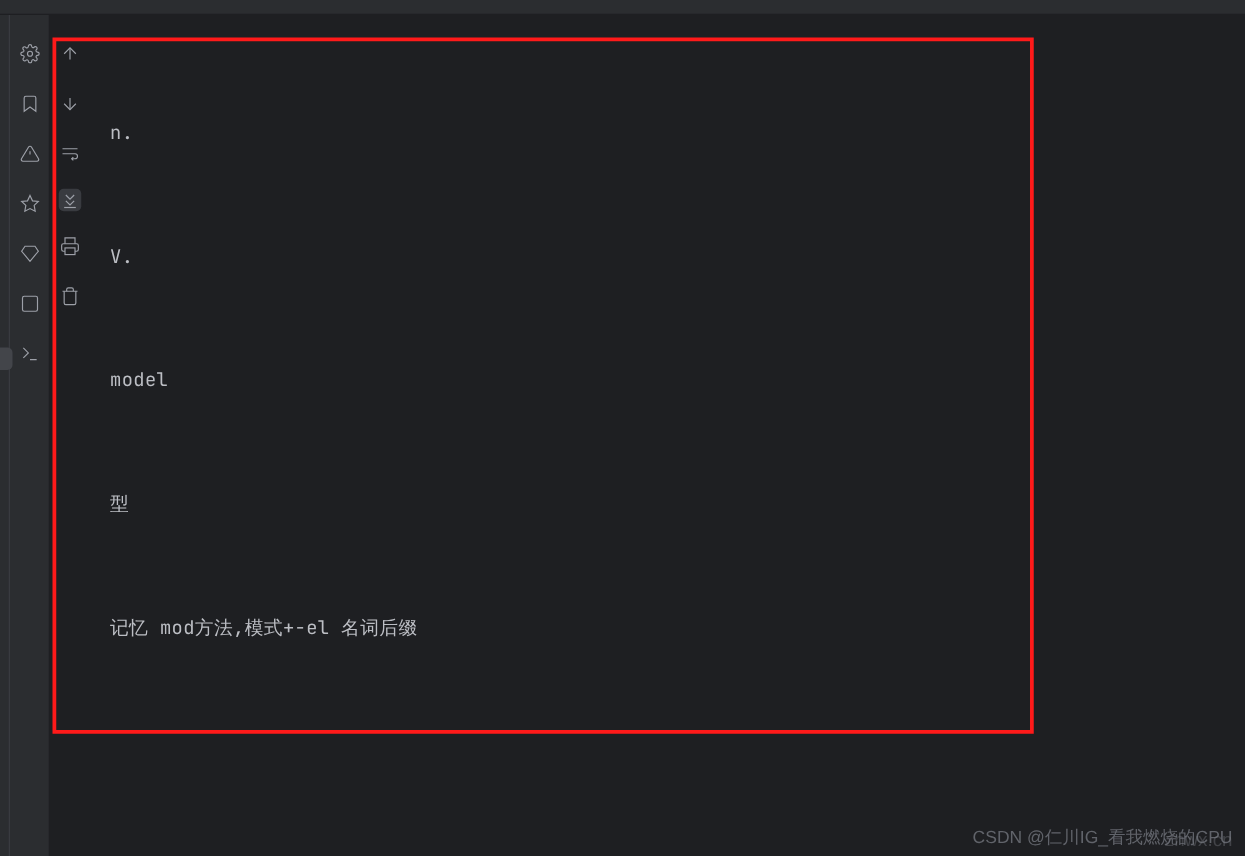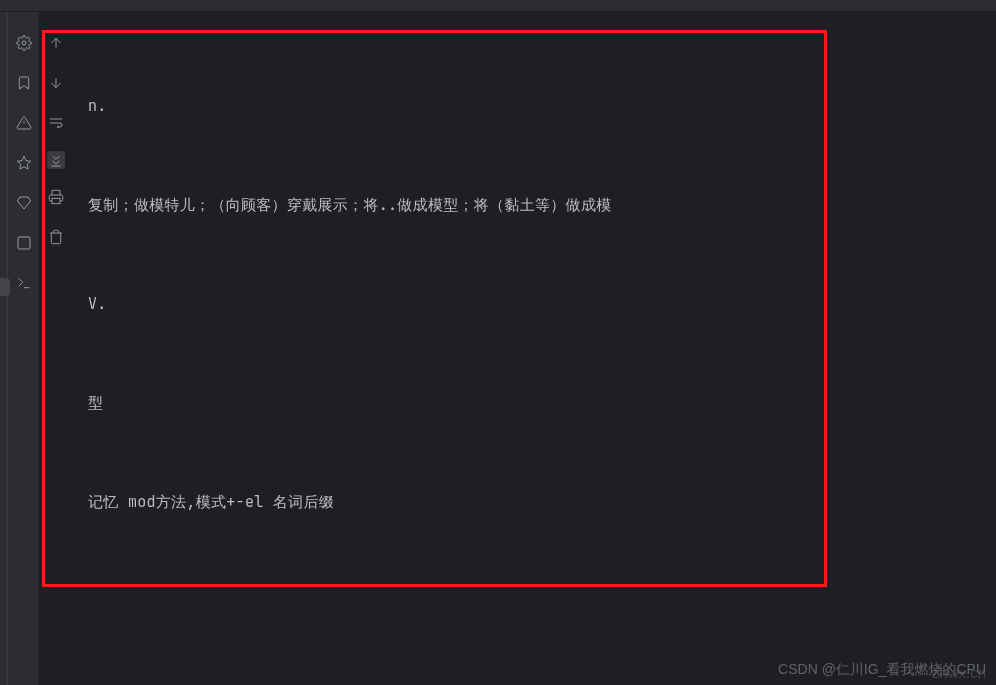--- a/index.html
+++ b/index.html
@@ -240,22 +240,22 @@
     <div class="gico">
       <svg viewBox="0 0 24 24">
           <polyline points="3 6 5 6 21 6"></polyline>
           <path d="M19 6v14a2 2 0 0 1-2 2H7a2 2 0 0 1-2-2V6m3 0V4a2 2 0 0 1 2-2h4a2 2 0 0 1 2 2v2"></path>
         </svg>
     </div>
   </div>
 
   <div class="console">
     <span class="line">n.</span>
-    <span class="line">复制；做模特儿；（向顾客）穿戴展示；将..做成模型；将（黏土等）做成模</span>
     <span class="line">V.</span>
+    <span class="line">model</span>
     <span class="line">型</span>
     <span class="line">记忆 mod方法,模式+-el 名词后缀</span>
     
     
     
     
     
     
     
     

